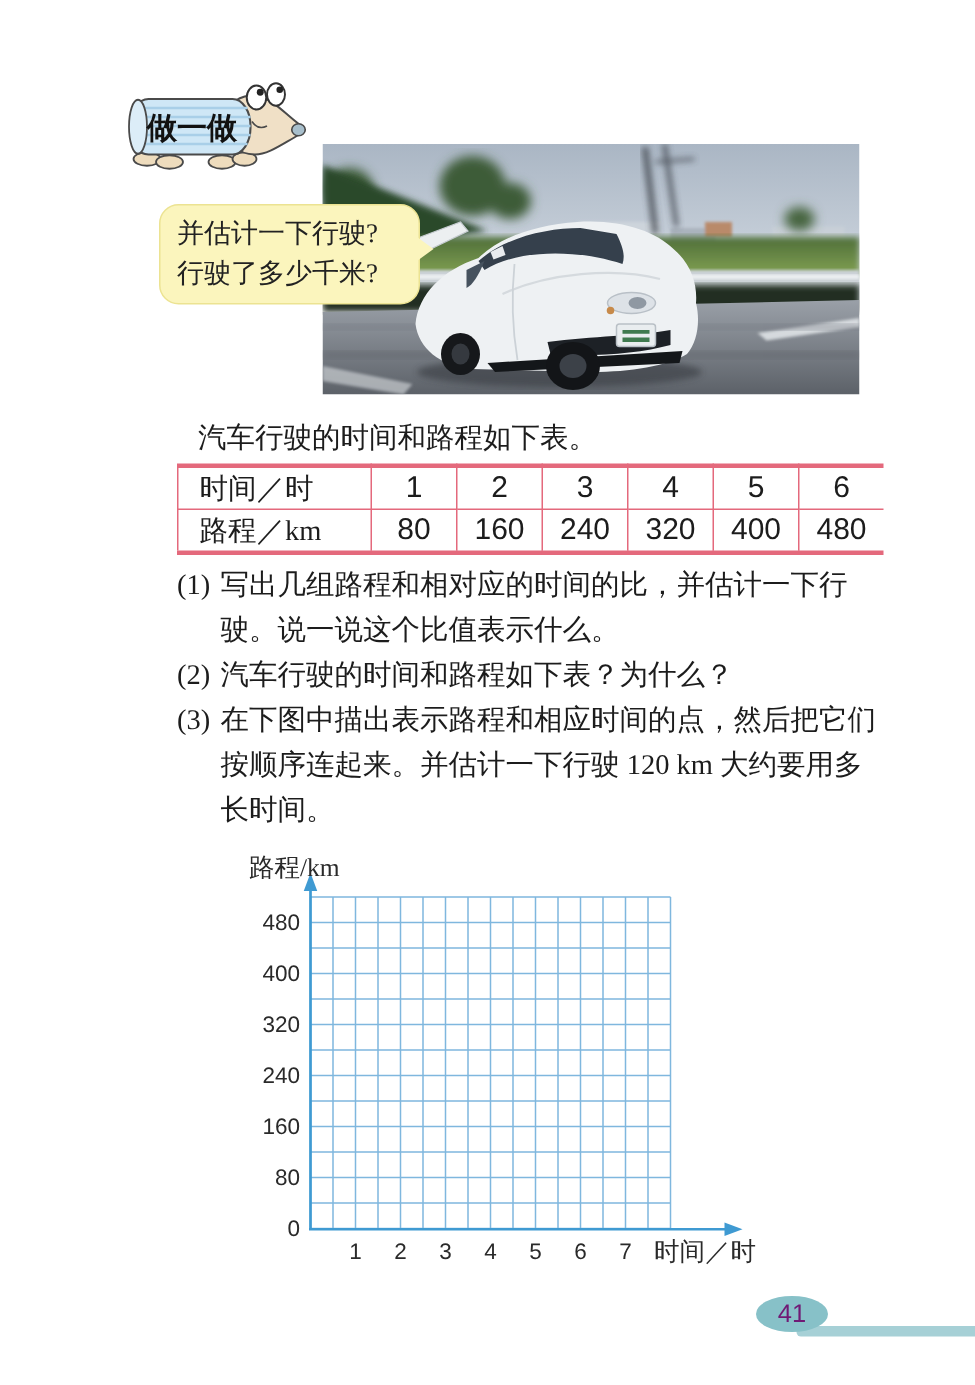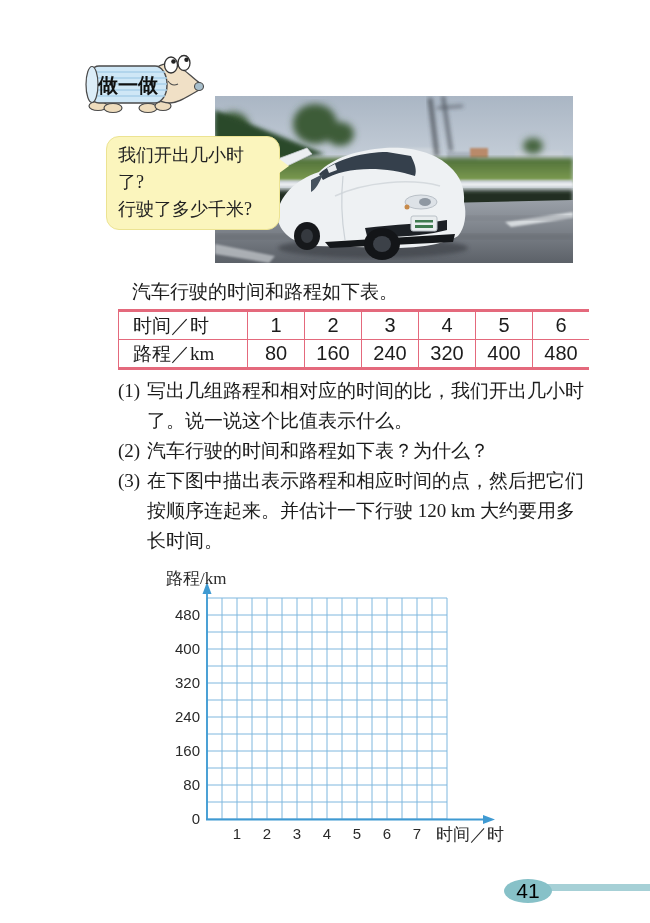--- a/index.html
+++ b/index.html
@@ -50,21 +50,21 @@
   .chart{position:absolute;left:150px;top:558px;width:400px;height:300px;}
   .chart text{fill:#2a2a2a;}
   .tick{font-family:"Liberation Sans","DejaVu Sans",sans-serif;font-size:15px;}
   .axlabel{font-family:"Liberation Serif","DejaVu Serif",serif;font-size:17px;}
 
   
   .page-bar{position:absolute;left:531px;top:884px;width:119px;height:7px;background:#a6d0d6;border-radius:3px 0 0 3px;}
   .page-ellipse{
     position:absolute;left:504px;top:864px;width:48px;height:24px;background:#87c1c8;border-radius:50%;
     display:flex;align-items:center;justify-content:center;z-index:2;
-    font-family:"Liberation Sans","DejaVu Sans",sans-serif;font-size:21px;color:#000000;margin-top:15px;
+    font-family:"Liberation Sans","DejaVu Sans",sans-serif;font-size:17px;color:#701a75;
   }
 </style>
 </head>
 <body>
 
 <svg class="mascot" viewBox="0 0 125 68">
 
   <g fill="#eedcbd" stroke="#4a4a4a" stroke-width="1.2">
     <ellipse cx="16" cy="56" rx="9" ry="4.5"></ellipse>
     <ellipse cx="31" cy="58" rx="9" ry="4.5"></ellipse>
@@ -170,21 +170,21 @@
     <rect x="200" y="124" width="18" height="2.5" fill="#3f7a4f"></rect>
     <rect x="200" y="129" width="18" height="3" fill="#3f7a4f"></rect>
     <ellipse cx="92" cy="140" rx="13" ry="14" fill="#16181b"></ellipse>
     <ellipse cx="92" cy="140" rx="6" ry="7" fill="#35393f"></ellipse>
     <ellipse cx="167" cy="148" rx="18" ry="16" fill="#131518"></ellipse>
     <ellipse cx="167" cy="148" rx="9" ry="8" fill="#3c4148"></ellipse>
   </g>
 </svg>
 
 <div class="bubble">
-  <div>我们开出几小时了?</div>
+  <div>并估计一下行驶?</div>
   <div>行驶了多少千米?</div>
 </div>
 
 <div class="intro">汽车行驶的时间和路程如下表。</div>
 
 <table class="data-table">
   <tbody>
     <tr>
       <td class="lbl">时间／时</td>
       <td class="val">1</td>
@@ -202,21 +202,21 @@
       <td class="val">320</td>
       <td class="val">400</td>
       <td class="val">480</td>
     </tr>
   </tbody>
 </table>
 
 <div class="questions">
   <div class="q">
     <span class="qnum">(1)</span>
-    <span class="qtext">写出几组路程和相对应的时间的比，我们开出几小时了。说一说这个比值表示什么。</span>
+    <span class="qtext">写出几组路程和相对应的时间的比，并估计一下行驶。说一说这个比值表示什么。</span>
   </div>
   <div class="q">
     <span class="qnum">(2)</span>
     <span class="qtext">汽车行驶的时间和路程如下表？为什么？</span>
   </div>
   <div class="q">
     <span class="qnum">(3)</span>
     <span class="qtext">在下图中描出表示路程和相应时间的点，然后把它们按顺序连起来。并估计一下行驶 120 km 大约要用多长时间。</span>
   </div>
 </div>

